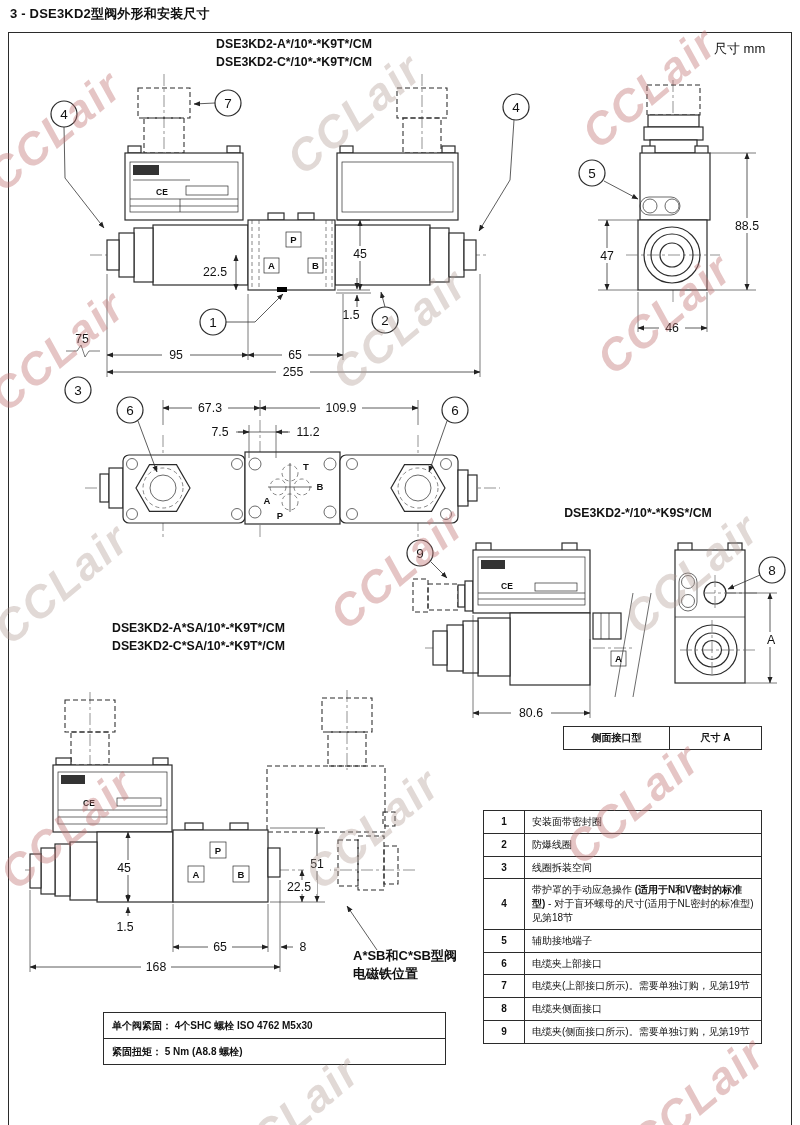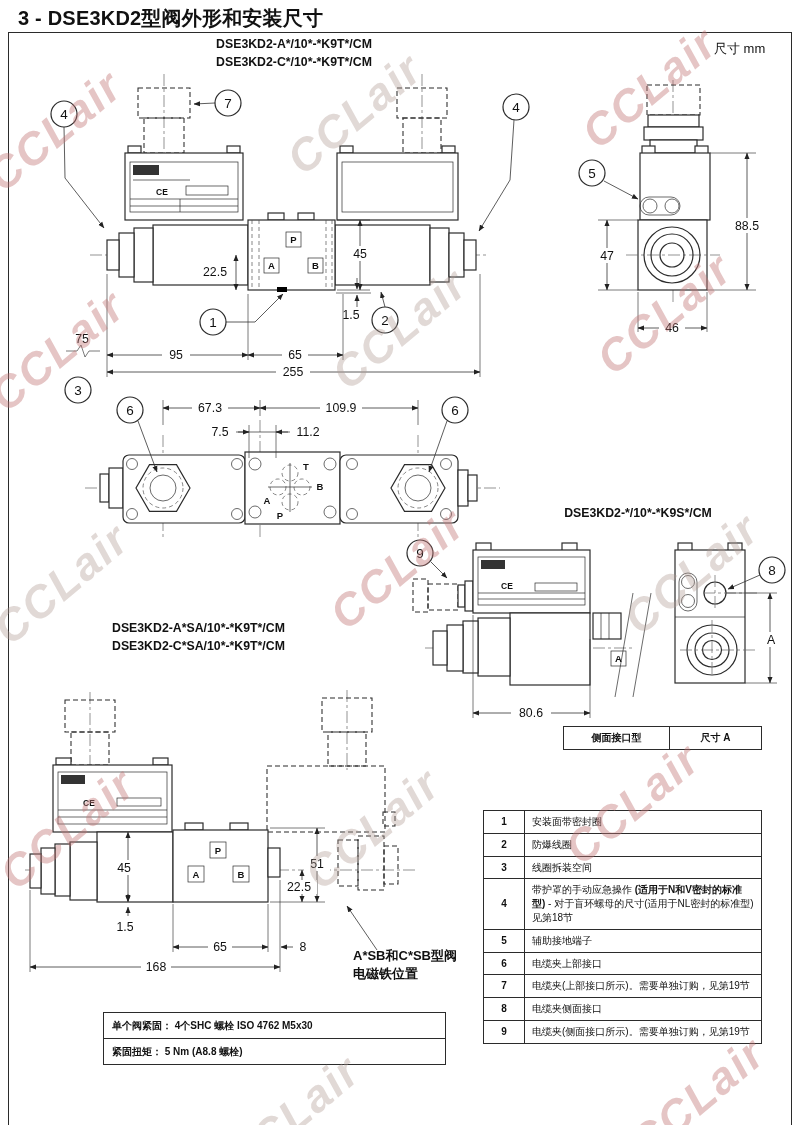--- a/index.html
+++ b/index.html
@@ -1,19 +1,19 @@
 <!DOCTYPE html>
 <html><head>
 <meta charset="utf-8">
 <style>
   html,body{margin:0;padding:0;}
   body{width:800px;height:1125px;position:relative;background:#fff;overflow:hidden;
        font-family:"Liberation Sans","DejaVu Sans",sans-serif;color:#111;}
   .abs{position:absolute;}
-  #page-title{left:10px;top:5px;font-size:20px;font-weight:bold;letter-spacing:.2px;margin-left:8px;}
+  #page-title{left:10px;top:5px;font-size:13px;font-weight:bold;letter-spacing:.2px;}
   #frame{left:8px;top:32px;width:782px;height:1100px;border:1.6px solid #2b2b2b;}
   #units{left:714px;top:40px;font-size:13px;}
   .model-label{font-size:12.3px;font-weight:bold;line-height:1.45;text-align:center;}
   #d1-models{left:198px;top:36px;width:192px;}
   #d4-model{left:498px;top:505px;width:280px;}
   #d5-models{left:112px;top:620px;width:230px;text-align:left;}
   
   .wm{position:absolute;font-size:45px;font-weight:bold;font-style:italic;letter-spacing:2px;
       transform:rotate(-40deg);pointer-events:none;z-index:30;white-space:nowrap;}
   .wm.red{color:rgba(193,116,116,.42);}

